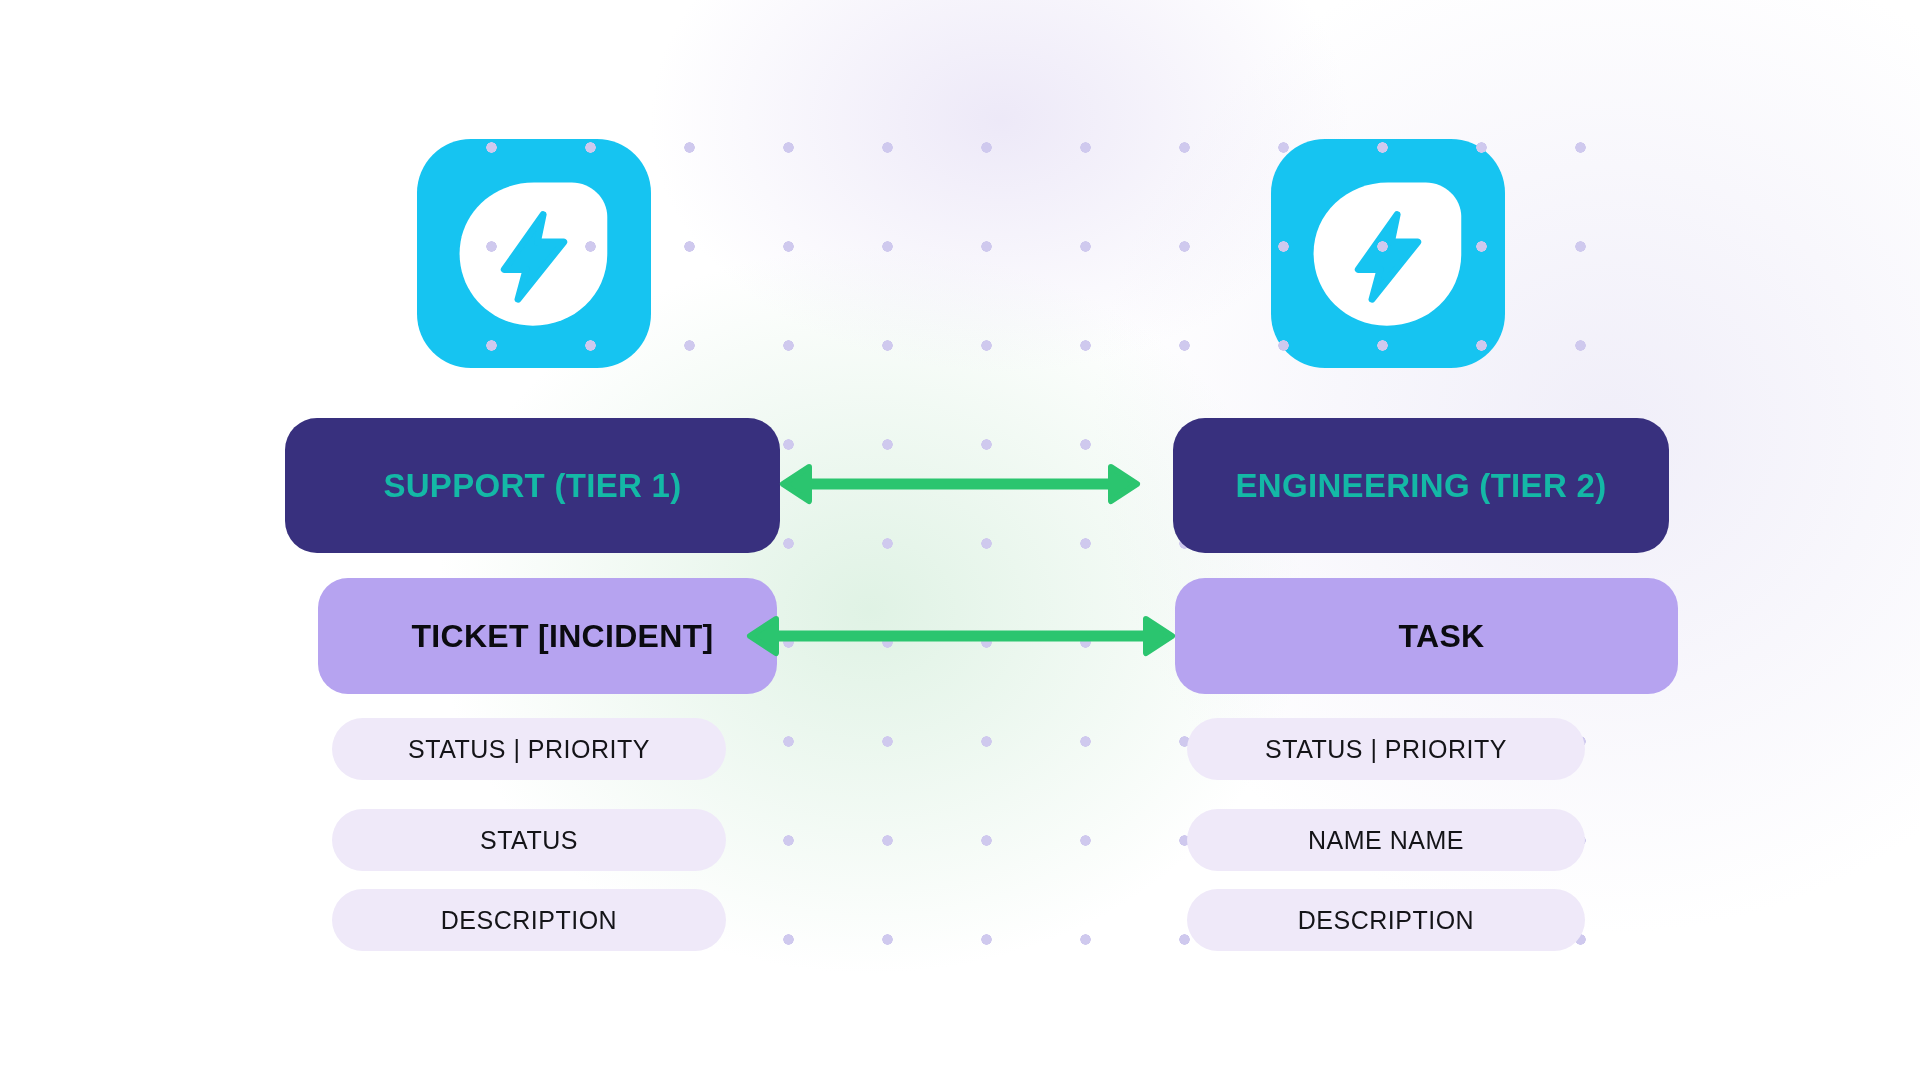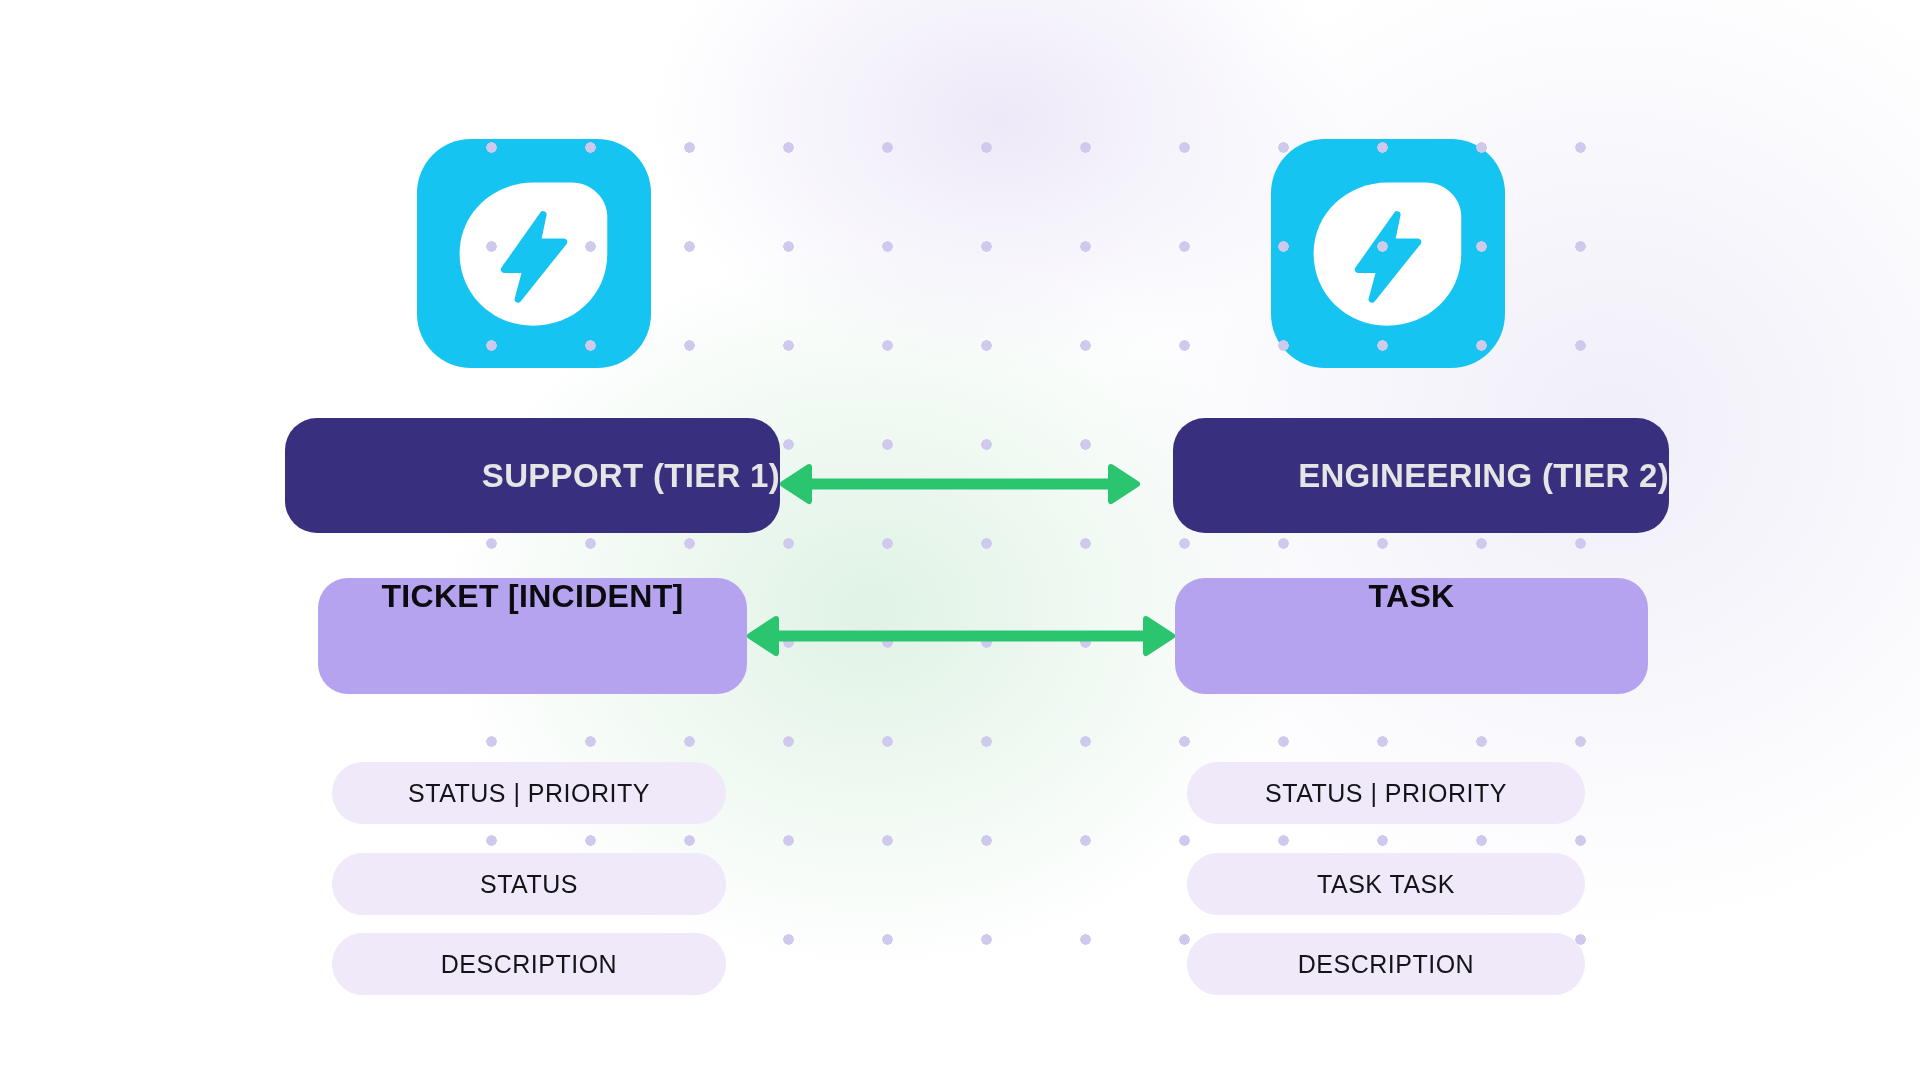--- a/index.html
+++ b/index.html
@@ -19,37 +19,37 @@
     z-index:2;pointer-events:none;
   }
   .app-icon{
     position:absolute;width:234px;height:229px;border-radius:54px;
     background:#16c4f1;z-index:1;
   }
   .app-icon.left{left:417px;top:139px;}
   .app-icon.right{left:1271px;top:139px;}
   .app-icon svg{position:absolute;inset:0;width:100%;height:100%;}
   .team-box{
-    position:absolute;top:418px;height:115px;border-radius:32px;background:#38307e;
-    display:flex;align-items:center;justify-content:flex-end;z-index:3;
-    color:#e5e5e5;font-size:33px;font-weight:700;letter-spacing:.3px;white-space:nowrap;
+    position:absolute;top:418px;height:135px;border-radius:32px;background:#38307e;
+    display:flex;align-items:center;justify-content:center;z-index:3;
+    color:#14b8a6;font-size:33px;font-weight:700;letter-spacing:.3px;white-space:nowrap;
   }
   .team-box.left{left:285px;width:495px;}
   .team-box.right{left:1141px;width:496px;margin-left:32px;}
   .item-box{
     position:absolute;top:578px;height:116px;border-radius:30px;background:#b6a3f0;
-    display:flex;align-items:flex-start;justify-content:center;z-index:3;
-    color:#0b0b10;font-size:32px;font-weight:700;letter-spacing:.3px;white-space:nowrap;
+    display:flex;align-items:center;justify-content:center;z-index:3;
+    color:#0b0b10;font-size:32px;font-weight:700;letter-spacing:.3px;white-space:nowrap;padding-left:30px;
   }
   .item-box.left{left:318px;width:429px;}
   .item-box.right{left:1175px;width:473px;}
   .pill{
     position:absolute;height:62px;border-radius:31px;background:#efe9f9;
     display:flex;align-items:center;justify-content:center;z-index:3;
-    color:#141418;font-size:25px;font-weight:500;letter-spacing:.5px;white-space:nowrap;margin-top:44px;
+    color:#141418;font-size:25px;font-weight:500;letter-spacing:.5px;white-space:nowrap;
   }
   .pill.c-left{left:332px;width:394px;}
   .pill.c-right{left:1187px;width:398px;}
   .row-0{top:718px;} .row-1{top:809px;} .row-2{top:889px;}
   .arrow{position:absolute;z-index:4;}
   .arrow-1{left:776px;top:460px;width:368px;height:48px;}
   .arrow-2{left:743px;top:612px;width:436px;height:48px;}
   .arrow svg{display:block;width:100%;height:100%;}
 </style>
 </head>
@@ -93,21 +93,21 @@
     <span>STATUS</span>
   </div>
   <div class="pill c-left row-2">
     <span>DESCRIPTION</span>
   </div>
 
   <div class="pill c-right row-0">
     <span>STATUS | PRIORITY</span>
   </div>
   <div class="pill c-right row-1">
-    <span>TASK TASK</span>
+    <span>NAME NAME</span>
   </div>
   <div class="pill c-right row-2">
     <span>DESCRIPTION</span>
   </div>
 
   <div class="arrow arrow-1">
     <svg viewBox="0 0 368 48">
       <path d="M30 24 H338" stroke="#2bc56f" stroke-width="11" stroke-linecap="round"></path>
       <path d="M33 7 L7 24 L33 41 Z" fill="#2bc56f" stroke="#2bc56f" stroke-width="6" stroke-linejoin="round"></path>
       <path d="M335 7 L361 24 L335 41 Z" fill="#2bc56f" stroke="#2bc56f" stroke-width="6" stroke-linejoin="round"></path>

